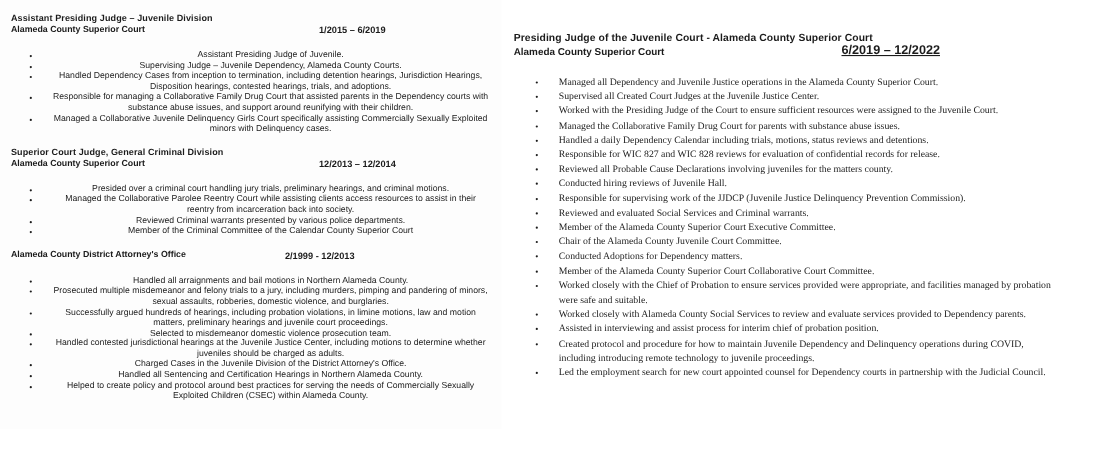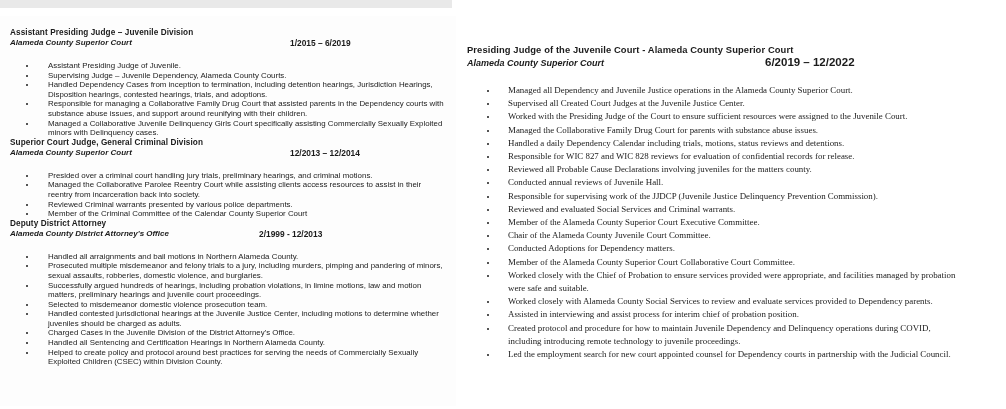--- a/index.html
+++ b/index.html
@@ -19,38 +19,38 @@
   .scan-edge {
     position: absolute;
     left: 0;
     top: 0;
     width: 452px;
     height: 8px;
     background: #e9e9e9;
   }
   .page {
     position: absolute;
-    top: 16px;
+    top: 0;
     height: 390px;
     box-sizing: border-box;
     background: #ffffff;
   }
   .page-left {
     left: 0;
     width: 456px;
     padding: 12px 12px 0 10px;
     background: #fdfdfd;
   }
   .page-right {
     left: 456px;
     width: 550px;
     padding: 27px 10px 0 11px;
   }
   .section { position: relative; }
-  .page-left .section + .section { }
+  .page-left .section + .section { margin-top: 12px; }
   .section-title {
     font-weight: bold;
     letter-spacing: 0.1px;
   }
   .page-left .section-title {
     font-size: 8.2px;
     line-height: 10px;
   }
   .page-right .section-title {
     font-size: 9.4px;
@@ -63,43 +63,43 @@
     font-size: 8px;
     line-height: 10px;
     height: 10px;
   }
   .page-right .header-row {
     font-size: 9px;
     line-height: 14px;
     height: 14px;
   }
   .org {
-    font-style: italic;
     font-weight: bold;
   }
   .dates {
     position: absolute;
     top: 0;
     font-weight: bold;
     font-style: normal;
     white-space: nowrap;
     text-align: right;
   }
   .page-left .dates { left: 280px; font-size: 8.4px; }
   .page-left .section:nth-child(3) .dates { left: 249px; }
-  .page-right .dates { left: 298px; font-size: 11.5px; line-height: 13px; }
+  .page-right .dates { left: 298px; font-size: 11.5px; line-height: 13px; text-decoration: underline; }
   ul.bullets {
     margin: 0;
     list-style: disc;
   }
   .page-left ul.bullets {
     margin-top: 13px;
     padding-left: 27px;
     font-size: 7.9px;
     line-height: 9.6px;
+    text-align: center;
   }
   .page-left ul.bullets li { padding-left: 11px; }
   .page-right ul.bullets {
     margin-top: 14px;
     padding-left: 31px;
     font-size: 8.9px;
     line-height: 13.2px;
     max-width: 468px;
   }
   .page-right ul.bullets li { padding-left: 10px; font-family: Liberation Serif, serif; }
@@ -126,47 +126,46 @@
         <div class="section-title">Superior Court Judge, General Criminal Division</div>
         <div class="header-row"><span class="org">Alameda County Superior Court</span><span class="dates">12/2013 – 12/2014</span></div>
         <ul class="bullets">
           <li>Presided over a criminal court handling jury trials, preliminary hearings, and criminal motions.</li>
           <li>Managed the Collaborative Parolee Reentry Court while assisting clients access resources to assist in their reentry from incarceration back into society.</li>
           <li>Reviewed Criminal warrants presented by various police departments.</li>
           <li>Member of the Criminal Committee of the Calendar County Superior Court</li>
         </ul>
       </div>
       <div class="section">
-        <div class="section-title">Deputy District Attorney</div>
         <div class="header-row"><span class="org">Alameda County District Attorney's Office</span><span class="dates">2/1999 - 12/2013</span></div>
         <ul class="bullets">
           <li>Handled all arraignments and bail motions in Northern Alameda County.</li>
           <li>Prosecuted multiple misdemeanor and felony trials to a jury, including murders, pimping and pandering of minors, sexual assaults, robberies, domestic violence, and burglaries.</li>
           <li>Successfully argued hundreds of hearings, including probation violations, in limine motions, law and motion matters, preliminary hearings and juvenile court proceedings.</li>
           <li>Selected to misdemeanor domestic violence prosecution team.</li>
           <li>Handled contested jurisdictional hearings at the Juvenile Justice Center, including motions to determine whether juveniles should be charged as adults.</li>
           <li>Charged Cases in the Juvenile Division of the District Attorney's Office.</li>
           <li>Handled all Sentencing and Certification Hearings in Northern Alameda County.</li>
-          <li>Helped to create policy and protocol around best practices for serving the needs of Commercially Sexually Exploited Children (CSEC) within Division County.</li>
+          <li>Helped to create policy and protocol around best practices for serving the needs of Commercially Sexually Exploited Children (CSEC) within Alameda County.</li>
         </ul>
       </div>
     </div>
   <div class="page page-right" id="page-right">
       <div class="section">
         <div class="section-title">Presiding Judge of the Juvenile Court - Alameda County Superior Court</div>
         <div class="header-row"><span class="org">Alameda County Superior Court</span><span class="dates">6/2019 – 12/2022</span></div>
         <ul class="bullets">
           <li>Managed all Dependency and Juvenile Justice operations in the Alameda County Superior Court.</li>
           <li>Supervised all Created Court Judges at the Juvenile Justice Center.</li>
           <li>Worked with the Presiding Judge of the Court to ensure sufficient resources were assigned to the Juvenile Court.</li>
           <li>Managed the Collaborative Family Drug Court for parents with substance abuse issues.</li>
           <li>Handled a daily Dependency Calendar including trials, motions, status reviews and detentions.</li>
           <li>Responsible for WIC 827 and WIC 828 reviews for evaluation of confidential records for release.</li>
           <li>Reviewed all Probable Cause Declarations involving juveniles for the matters county.</li>
-          <li>Conducted annual reviews of Juvenile Hall.</li>
+          <li>Conducted hiring reviews of Juvenile Hall.</li>
           <li>Responsible for supervising work of the JJDCP (Juvenile Justice Delinquency Prevention Commission).</li>
           <li>Reviewed and evaluated Social Services and Criminal warrants.</li>
           <li>Member of the Alameda County Superior Court Executive Committee.</li>
           <li>Chair of the Alameda County Juvenile Court Committee.</li>
           <li>Conducted Adoptions for Dependency matters.</li>
           <li>Member of the Alameda County Superior Court Collaborative Court Committee.</li>
           <li>Worked closely with the Chief of Probation to ensure services provided were appropriate, and facilities managed by probation were safe and suitable.</li>
           <li>Worked closely with Alameda County Social Services to review and evaluate services provided to Dependency parents.</li>
           <li>Assisted in interviewing and assist process for interim chief of probation position.</li>
           <li>Created protocol and procedure for how to maintain Juvenile Dependency and Delinquency operations during COVID, including introducing remote technology to juvenile proceedings.</li>

